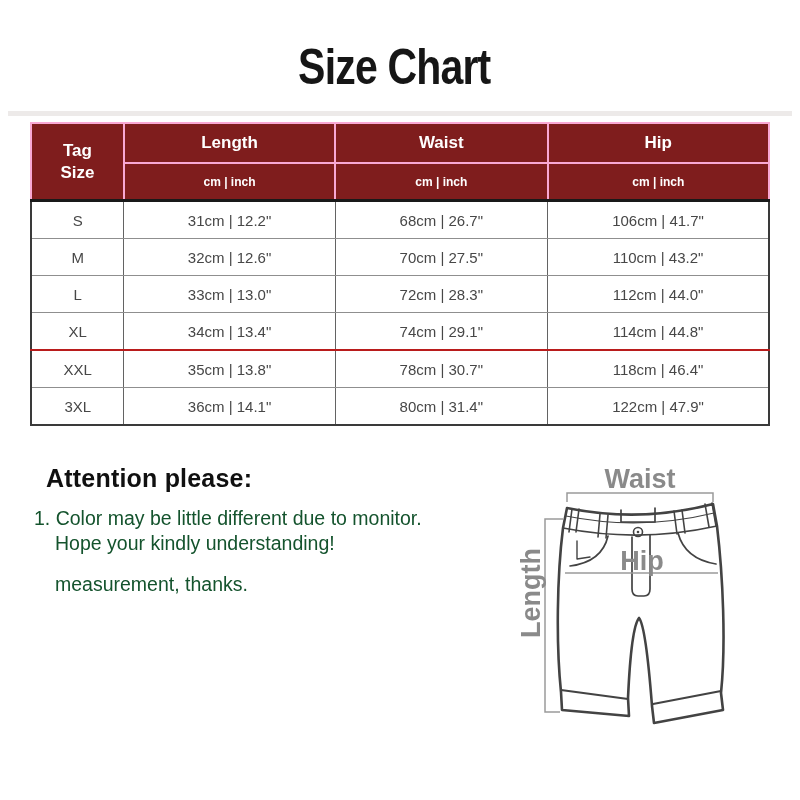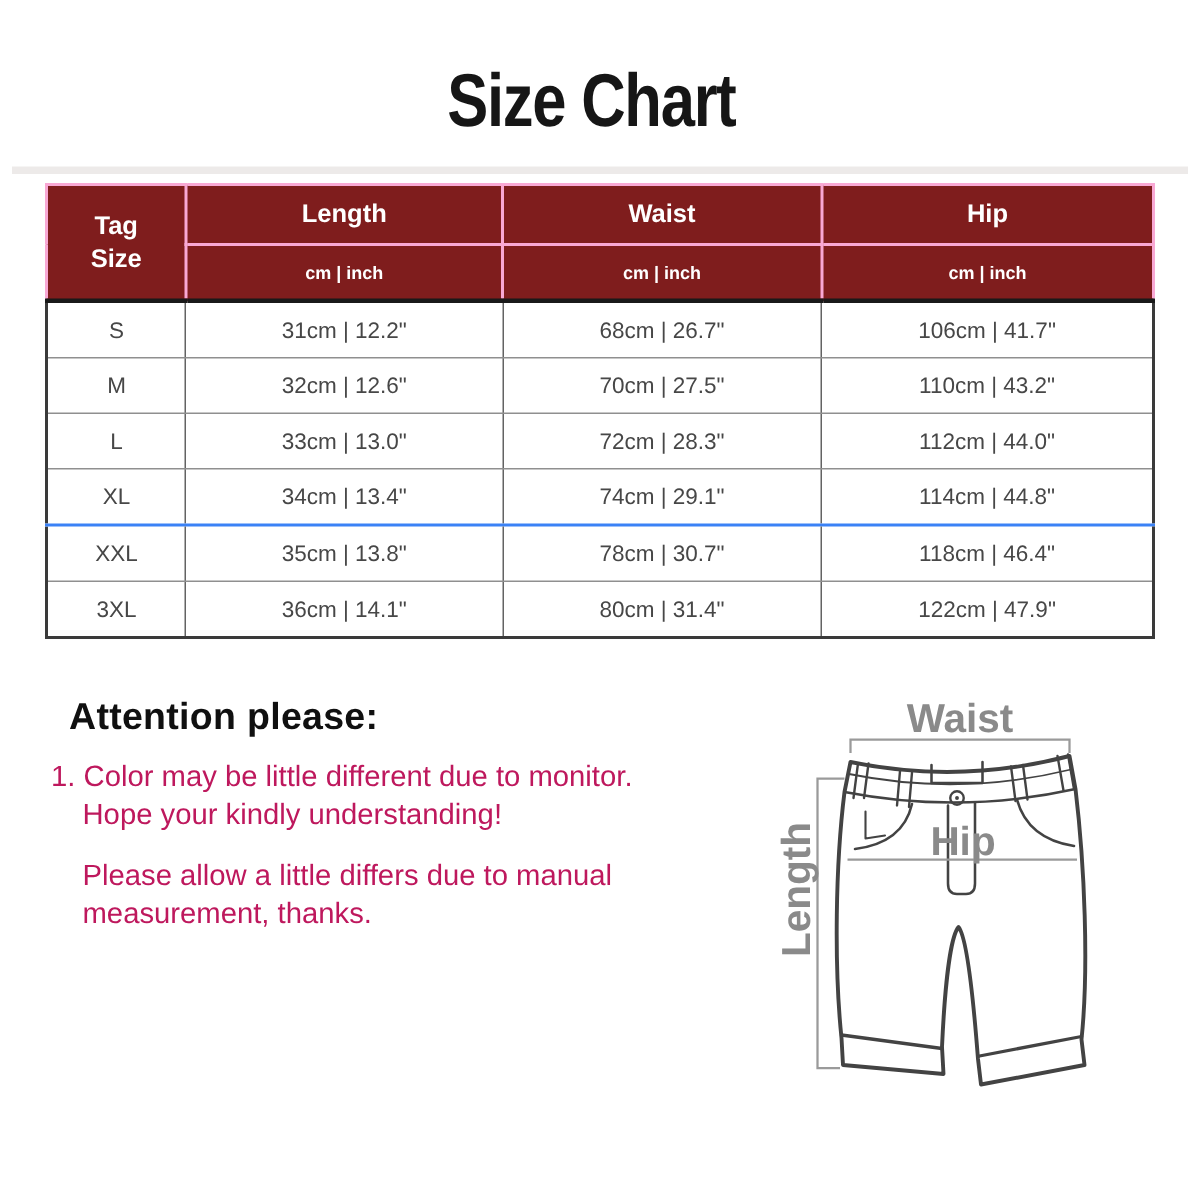--- a/index.html
+++ b/index.html
@@ -26,27 +26,27 @@
   }
   .size-table tr.main-row th{height:36px;font-size:17px;}
   .size-table tr.units-row th{height:33px;font-size:12px;border-bottom:3px solid #191919;}
   .size-table th.tag-cell{font-size:17px;line-height:22px;border-bottom:3px solid #191919;}
   .size-table td{
     height:34px;text-align:center;vertical-align:middle;
     font-size:15px;color:#474747;background:#ffffff;
     border-top:1px solid #8f8f8f;border-bottom:1px solid #8f8f8f;
     border-left:1px solid #636363;border-right:1px solid #636363;
   }
-  .size-table tr.thick-bottom td{border-bottom:2px solid #3b82f6;}
+  .size-table tr.thick-bottom td{border-bottom:2px solid #b91c1c;}
   
   .attention-heading{
     position:absolute;left:34px;top:452px;margin:12px;
     font-size:25px;font-weight:700;color:#101010;letter-spacing:.2px;
   }
-  .notes{position:absolute;left:34px;top:506px;width:460px;color:#be185d;}
+  .notes{position:absolute;left:34px;top:506px;width:460px;color:#14532d;}
   .note{font-size:19.5px;line-height:24.5px;margin-bottom:17px;}
   .note .cont{padding-left:21px;}
   
   .diagram{position:absolute;left:480px;top:440px;width:320px;height:350px;}
   .diagram text{font-family:"Liberation Sans","DejaVu Sans",sans-serif;}
 </style>
 </head>
 <body>
 
 <div class="canvas">
@@ -121,21 +121,20 @@
   </table>
 
   <h2 class="attention-heading">Attention please:</h2>
 
   <div class="notes">
     <div class="note">
       <div class="line">1.  Color may be little different due to monitor.</div>
       <div class="line cont">Hope your kindly understanding!</div>
     </div>
     <div class="note">
-      <div class="line cont">Please allow a little differs due to manual</div>
       <div class="line cont">measurement, thanks.</div>
     </div>
   </div>
 
   <svg class="diagram" viewBox="0 0 320 350" xmlns="http://www.w3.org/2000/svg">
 
     <g stroke="#434343" fill="none" stroke-linecap="round" stroke-linejoin="round">
       <path fill="#ffffff" stroke-width="2.6" d="M87,68 Q160,83 233,64 L237,86 C243,136 246,205 241,253 L243,270 L174,283 L172,266
                C168,214 164,184 159,178 C154,184 150,214 148,258 L149,276 L82,270 L81,252
                C76,204 77,136 83,88 Z"></path>

